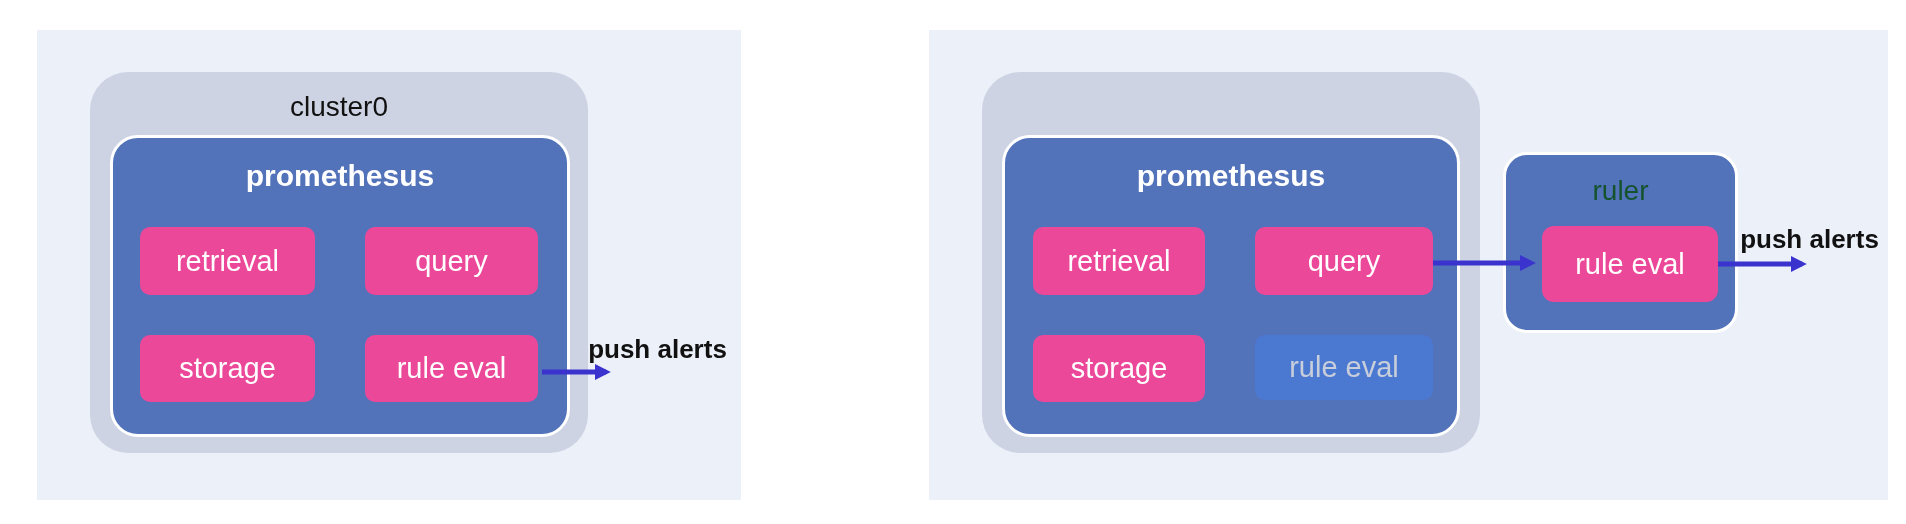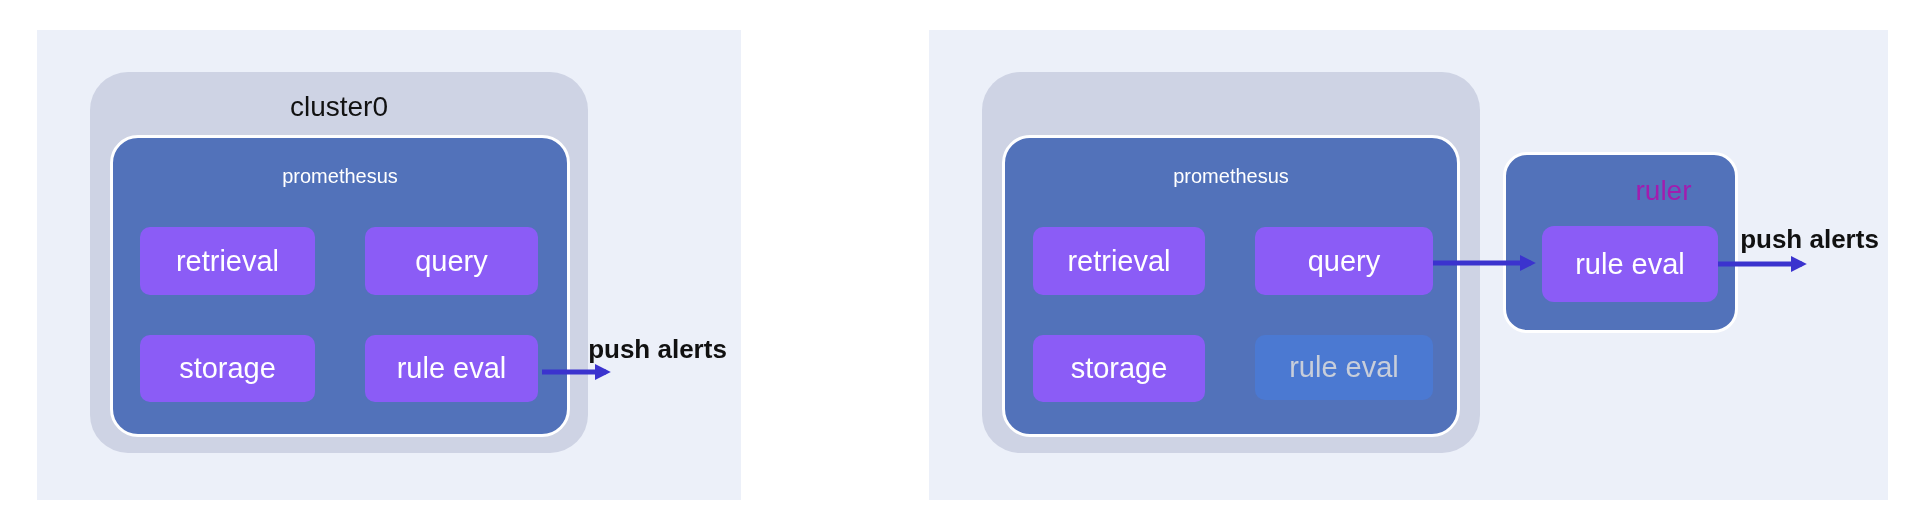--- a/index.html
+++ b/index.html
@@ -55,29 +55,30 @@
   }
   .prom-0 { left: 110px; }
   .prom-1 { left: 1002px; width: 458px; }
 
   .prom-label {
     position: absolute;
     top: 156px;
     width: 460px;
     height: 40px;
     display: flex; align-items: center; justify-content: center;
-    font-size: 20px;
+    font-size: 30px;
     color: #ffffff;
+    font-weight: bold;
   }
   .prom-label-0 { left: 110px; }
   .prom-label-1 { left: 1002px; width: 458px; }
 
   .component {
     position: absolute;
-    background: #8b5cf6;
+    background: #ec4899;
     border-radius: 10px;
     display: flex; align-items: center; justify-content: center;
     font-size: 29px;
     color: #ffffff;
   }
   
   .c0-retrieval { left: 140px; top: 227px; width: 175px; height: 68px; }
   .c0-query     { left: 365px; top: 227px; width: 173px; height: 68px; }
   .c0-storage   { left: 140px; top: 335px; width: 175px; height: 67px; }
   .c0-rule-eval { left: 365px; top: 335px; width: 173px; height: 67px; }
@@ -95,25 +96,25 @@
     position: absolute;
     left: 1503px; top: 152px;
     width: 235px; height: 181px;
     background: #5272ba;
     border: 3px solid #ffffff;
     border-radius: 24px;
     box-sizing: border-box;
   }
   .ruler-label {
     position: absolute;
-    left: 1546px; top: 174px;
+    left: 1503px; top: 174px;
     width: 235px; height: 34px;
     display: flex; align-items: center; justify-content: center;
     font-size: 28px;
-    color: #a21caf;
+    color: #14532d;
   }
   .ruler-rule-eval {
     left: 1542px; top: 226px;
     width: 176px; height: 76px;
     border-radius: 12px;
   }
 
   .push-label {
     position: absolute;
     height: 30px;

